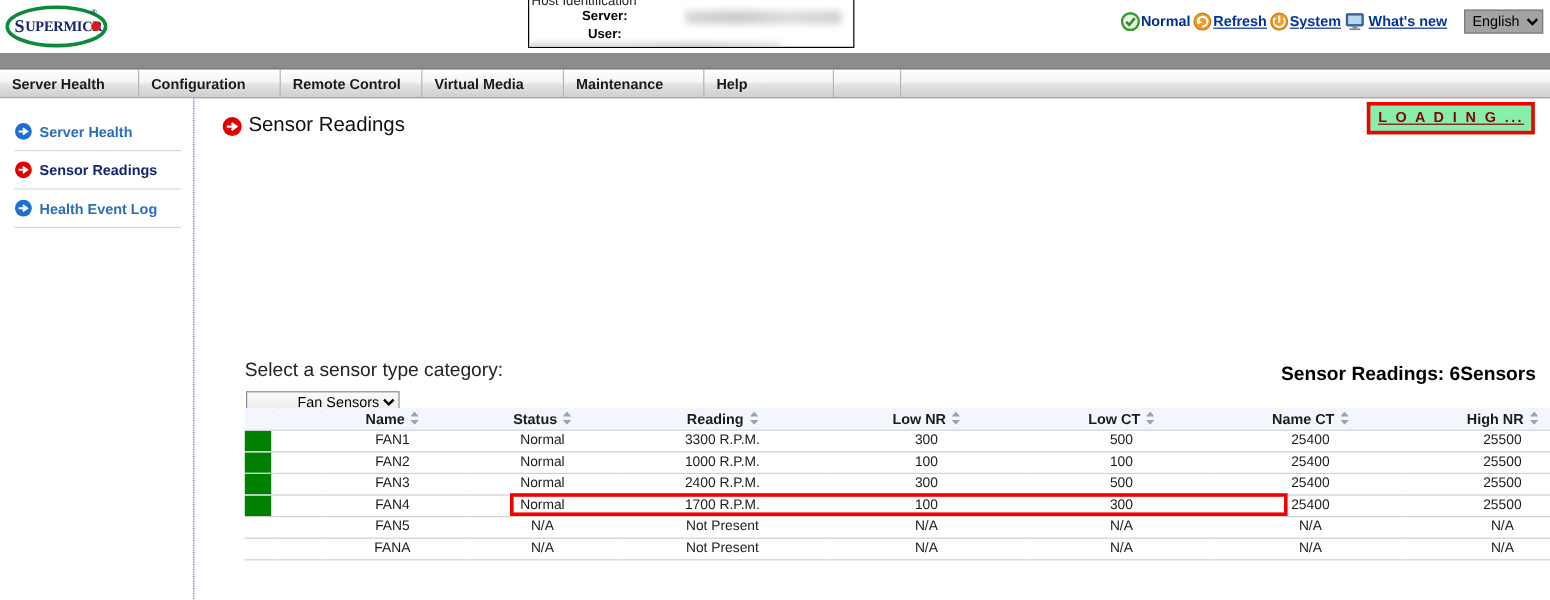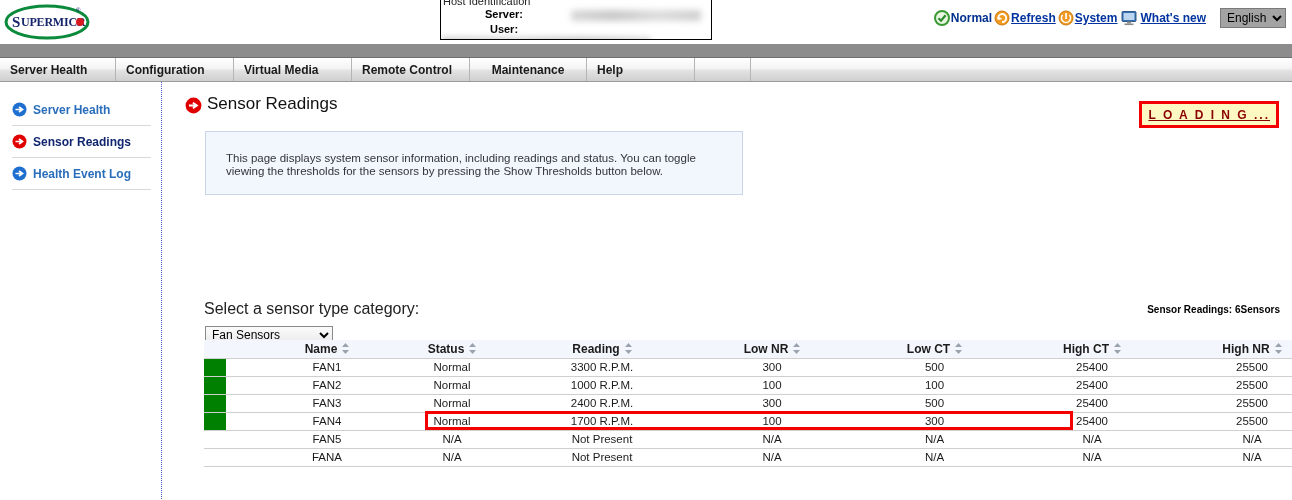--- a/index.html
+++ b/index.html
@@ -107,21 +107,21 @@
     color: #1a1a1a;
     border-right: 1px solid #b5b5b5;
     white-space: nowrap;
     cursor: pointer;
   }
   .nav-item.w1 { width: 117px; }
   .nav-item.w2 { width: 116px; }
   .nav-item.w3 { width: 118px; }
   .nav-item.w4 { width: 118px; }
   .nav-item.w5 { width: 118px; }
-  .nav-item.w6 { width: 117px; justify-content: center; }
+  .nav-item.w6 { width: 117px; }
   .nav-item.w7 { width: 117px; }
   .nav-item.w8 { width: 108px; }
   .nav-item.spacer { flex: 0 0 56px; border-right: 1px solid #b5b5b5; }
 
   
   .page-body {
     position: relative;
     height: 417px;
   }
 
@@ -170,23 +170,22 @@
   }
   .page-title .t {
     font-size: 17px;
     color: #111;
     margin-left: 7px;
   }
   .loading-box {
     position: absolute;
     right: 13px; top: 3px;
     border: 3px solid #f50000;
-    background: #fef9c3;
+    background: #86efac;
     padding: 1px 6px 2px 6px;
-    margin-top: 16px;
   }
   .loading-txt {
     font-size: 12px;
     font-weight: bold;
     color: #8b0000;
     letter-spacing: 2px;
     text-decoration: underline;
   }
 
   .info-box {
@@ -207,33 +206,34 @@
 
   .select-label {
     position: absolute;
     left: 41px; top: 218px;
     font-size: 16px;
     color: #222;
   }
   .sensor-count {
     position: absolute;
     right: 12px; top: 222px;
-    font-size: 10px;
+    font-size: 16px;
     font-weight: bold;
     color: #000;
   }
   .cat-select {
     position: absolute;
     left: 42px; top: 244px;
     width: 128px; height: 18px;
     font-family: "Liberation Sans", sans-serif;
     font-size: 12px;
     border: 1px solid #8a8a8a;
     background: linear-gradient(to bottom,#fbfbfb,#ebebeb);
     padding-left: 2px;
+    text-align: right;
   }
 
   
   .table-wrap {
     position: absolute;
     left: 41px; top: 258px;
     width: 1075px;
   }
   table.sensors {
     width: 100%;
@@ -362,25 +362,25 @@
 
 <div class="gray-bar"></div>
 
 <div class="navbar">
   <div class="nav-item w2">
       <span>Server Health</span>
     </div>
   <div class="nav-item w3">
       <span>Configuration</span>
     </div>
+  <div class="nav-item w4">
+      <span>Remote Control</span>
+    </div>
   <div class="nav-item w5">
       <span>Virtual Media</span>
-    </div>
-  <div class="nav-item w4">
-      <span>Remote Control</span>
     </div>
   <div class="nav-item w6">
       <span>Maintenance</span>
     </div>
   <div class="nav-item w8">
       <span>Help</span>
     </div>
   <div class="nav-item spacer"></div>
 </div>
 
@@ -426,23 +426,20 @@
             <path d="M3.5 7.5 H9 M7 5 L10.5 7.5 L7 10" fill="none" stroke="#fff" stroke-width="1.7"></path>
           </svg>
         </span>
         <span class="t">Sensor Readings</span>
       </div>
       <div class="loading-box">
         <span class="loading-txt">L O A D I N G ...</span>
       </div>
     </div>
 
-    <div class="info-box">
-      <div class="info-text">This page displays system sensor information, including readings and status. You can toggle viewing the thresholds for the sensors by pressing the Show Thresholds button below.</div>
-    </div>
 
     <div class="select-label">Select a sensor type category:</div>
     <div class="sensor-count">Sensor Readings: 6Sensors</div>
 
     <select class="cat-select">
       <option>Fan Sensors</option>
     </select>
 
     <div class="table-wrap">
       <table class="sensors">
@@ -511,21 +508,21 @@
                 <span class="sort-ico">
                   <svg width="7" height="11" viewBox="0 0 7 11">
                       <path d="M3.5 0 L7 4 L0 4 Z" fill="#9aa3ad"></path>
                       <path d="M3.5 11 L0 7 L7 7 Z" fill="#9aa3ad"></path>
                     </svg>
                 </span>
               </span>
             </th>
             <th>
               <span class="th-inner">
-                <span>High CT</span>
+                <span>Name CT</span>
                 <span class="sort-ico">
                   <svg width="7" height="11" viewBox="0 0 7 11">
                       <path d="M3.5 0 L7 4 L0 4 Z" fill="#9aa3ad"></path>
                       <path d="M3.5 11 L0 7 L7 7 Z" fill="#9aa3ad"></path>
                     </svg>
                 </span>
               </span>
             </th>
             <th>
               <span class="th-inner">

